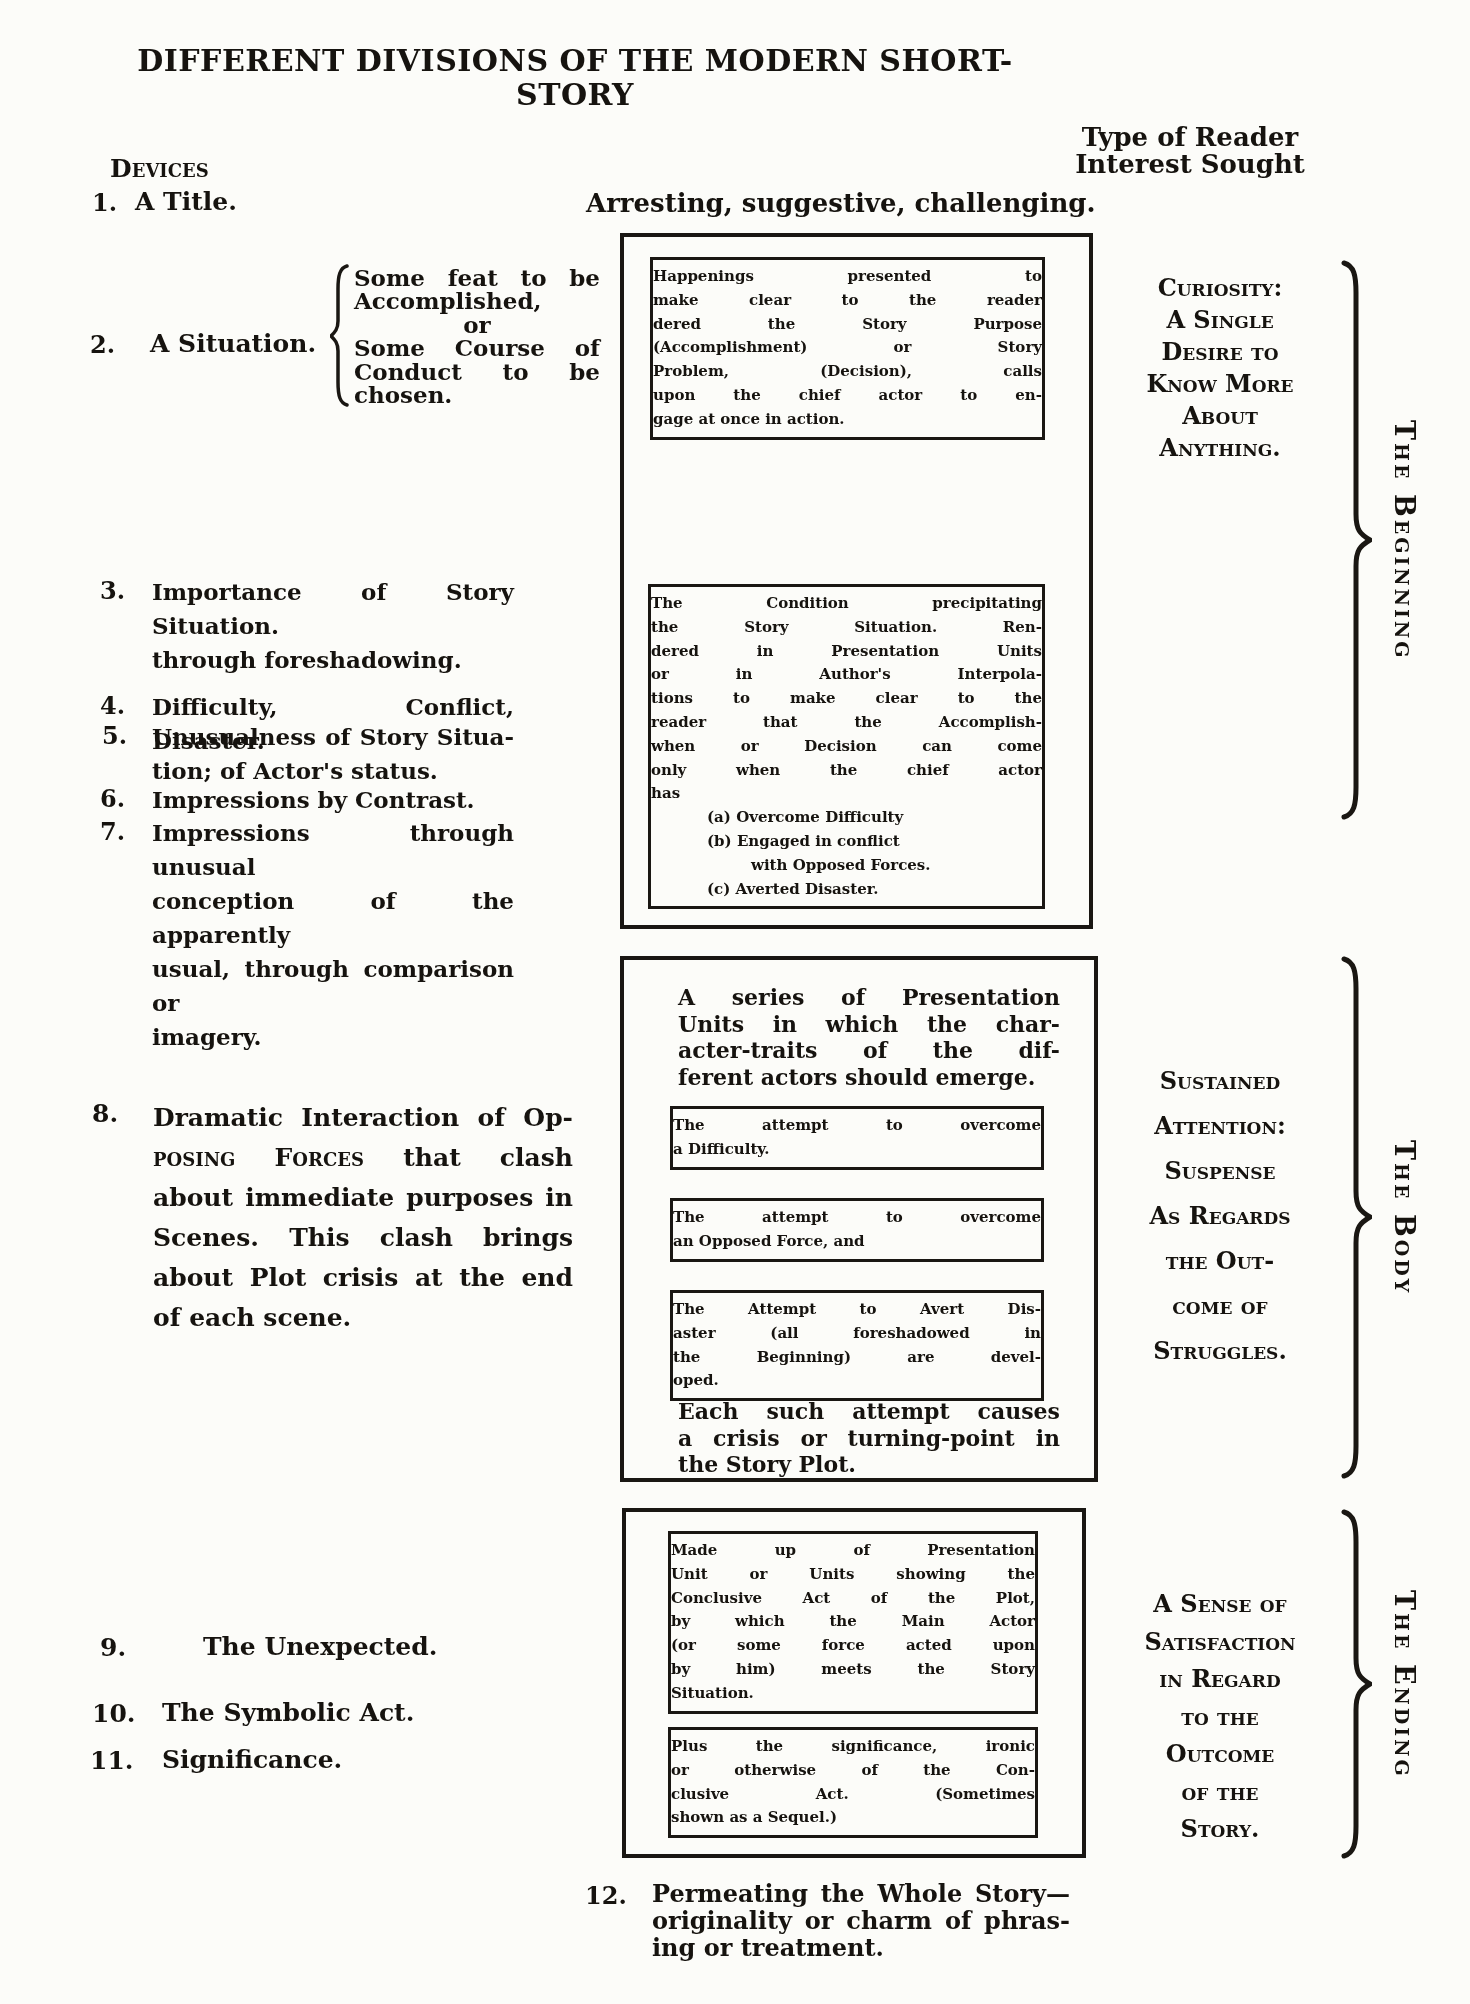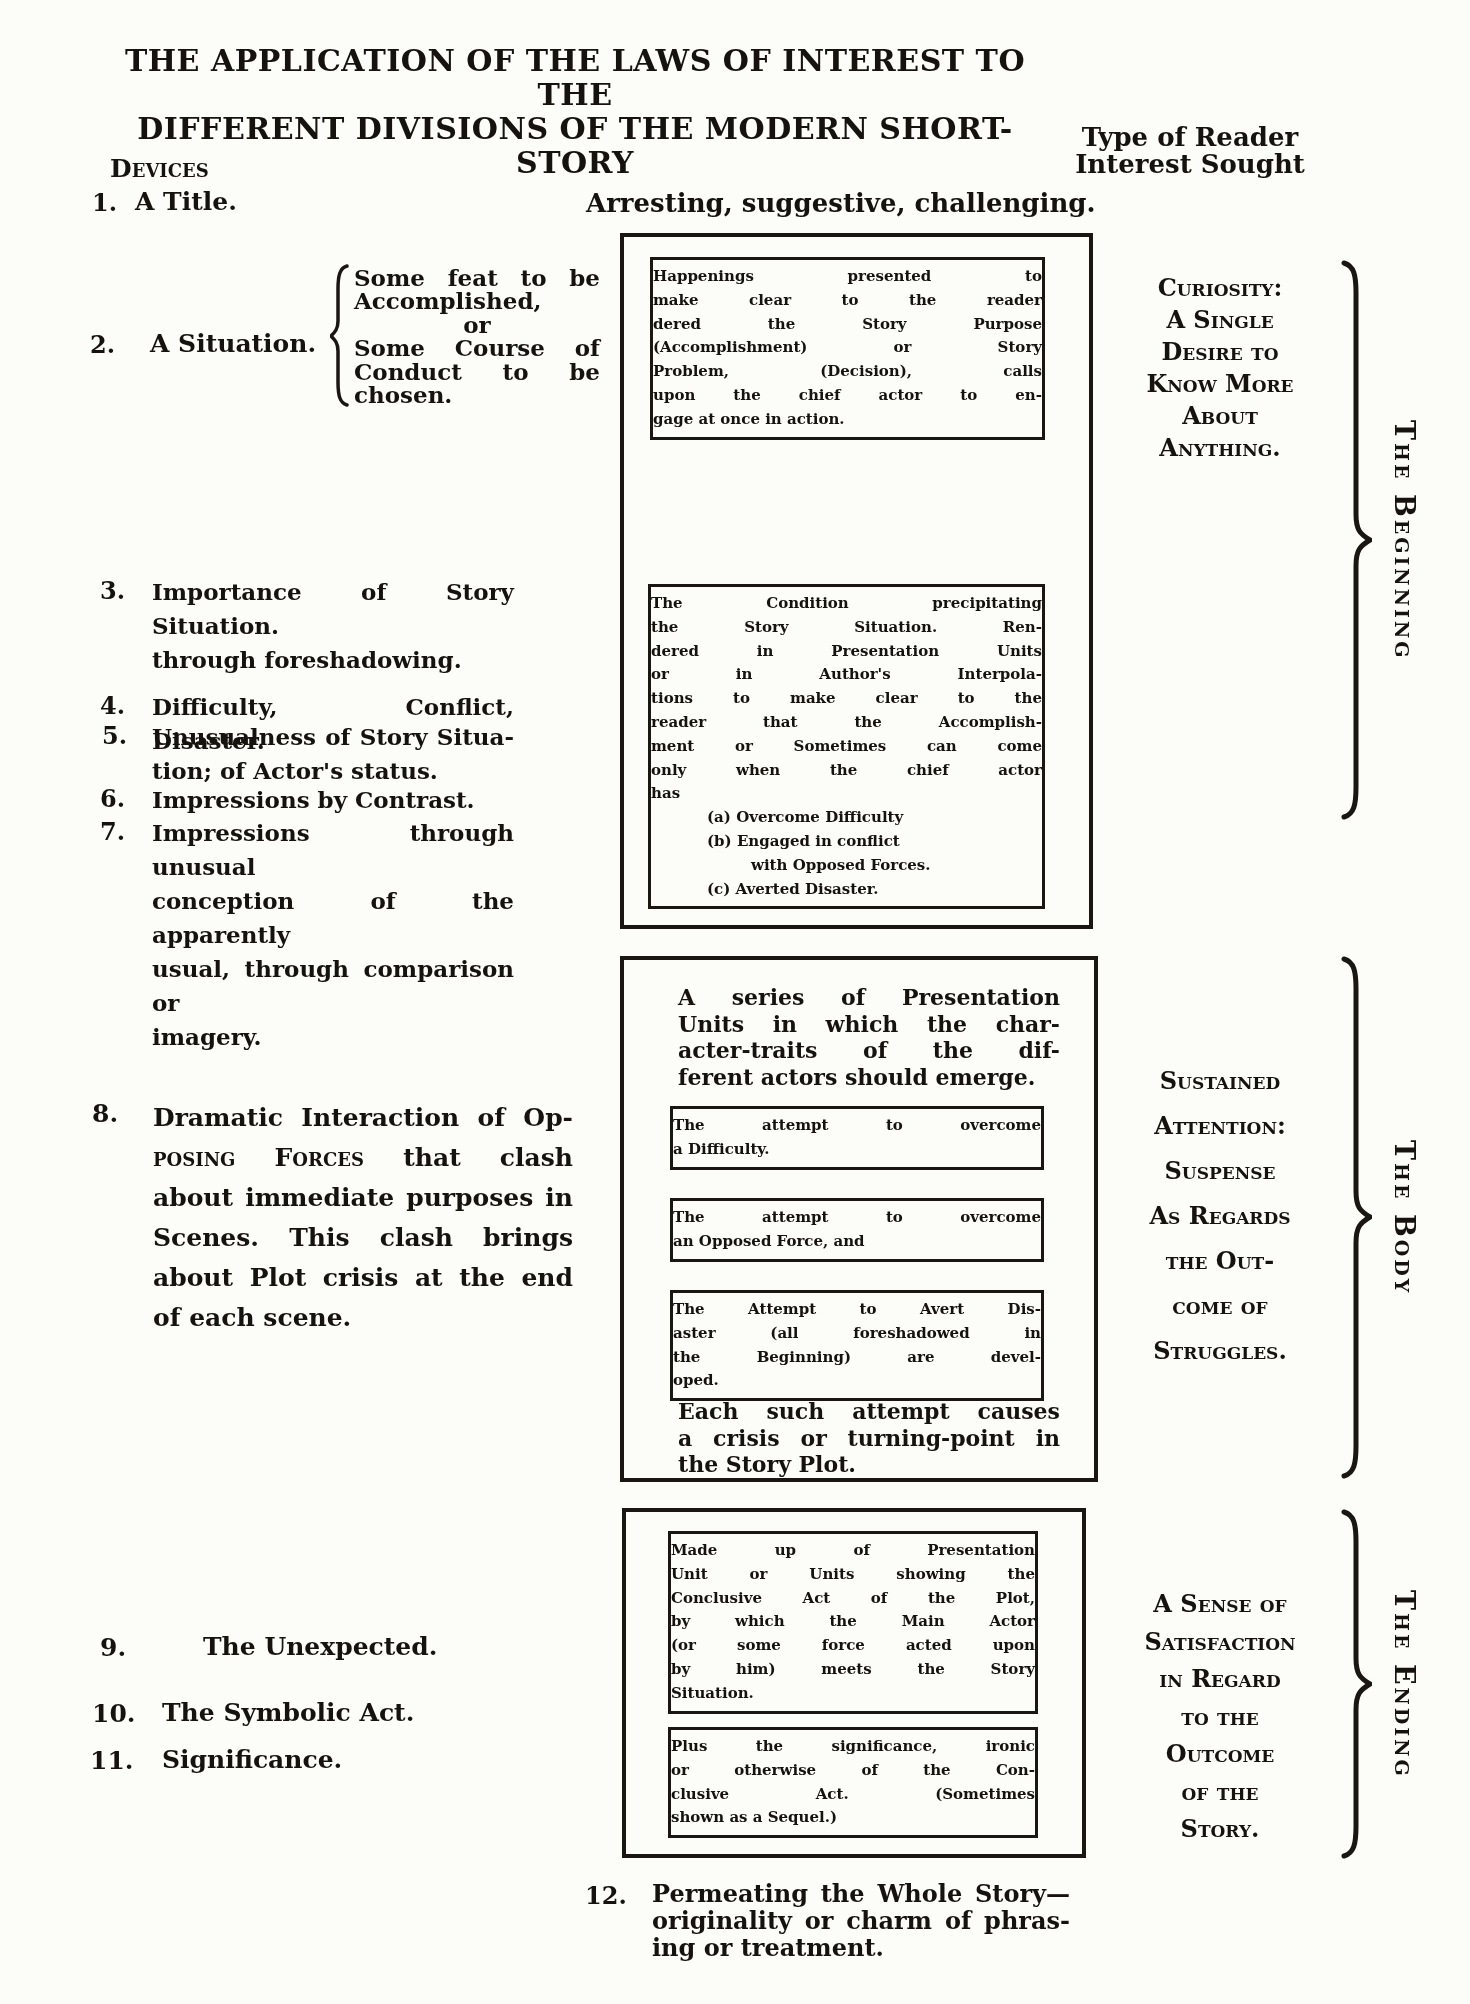--- a/index.html
+++ b/index.html
@@ -31,21 +31,20 @@
   svg{display:block;}
   .title{font-size:30px;line-height:34px;letter-spacing:0.5px;}
   .devitem{font-size:23px;line-height:34px;}
 </style>
 </head>
 <body>
 
 <div class="page">
 
   <div class="abs title ctr" style="left:90px;top:44px;width:970px;">
-    <div>THE APPLICATION OF THE LAWS OF INTEREST TO THE</div>
     <div>DIFFERENT DIVISIONS OF THE MODERN SHORT-STORY</div>
   </div>
 
   <div class="abs ctr" style="left:1040px;top:124px;width:300px;font-size:26px;line-height:27px;">
     <div>Type of Reader</div>
     <div>Interest Sought</div>
   </div>
   <div class="abs sc" style="left:110px;top:154px;font-size:25px;">Devices</div>
 
   <div class="abs num" style="left:92px;top:188px;">1.</div>
@@ -136,21 +135,21 @@
     <div>gage at once in action.</div>
   </div>
 
   <div class="abs ibox boxtext" style="left:648px;top:584px;width:391px;">
     <div class="jl">The Condition precipitating</div>
     <div class="jl">the Story Situation.  Ren-</div>
     <div class="jl">dered in Presentation Units</div>
     <div class="jl">or in Author's Interpola-</div>
     <div class="jl">tions to make clear to the</div>
     <div class="jl">reader that the Accomplish-</div>
-    <div class="jl">ment or Sometimes can come</div>
+    <div class="jl">when or Decision can come</div>
     <div class="jl">only when the chief actor</div>
     <div>has</div>
     <div style="margin-left:56px;">(a) Overcome Difficulty</div>
     <div style="margin-left:56px;">(b) Engaged in conflict</div>
     <div style="margin-left:100px;">with Opposed Forces.</div>
     <div style="margin-left:56px;">(c) Averted Disaster.</div>
   </div>
 
   <div class="abs ctr sc" style="left:1100px;top:272px;width:240px;font-size:24px;line-height:32px;">
     <div>Curiosity:</div>

